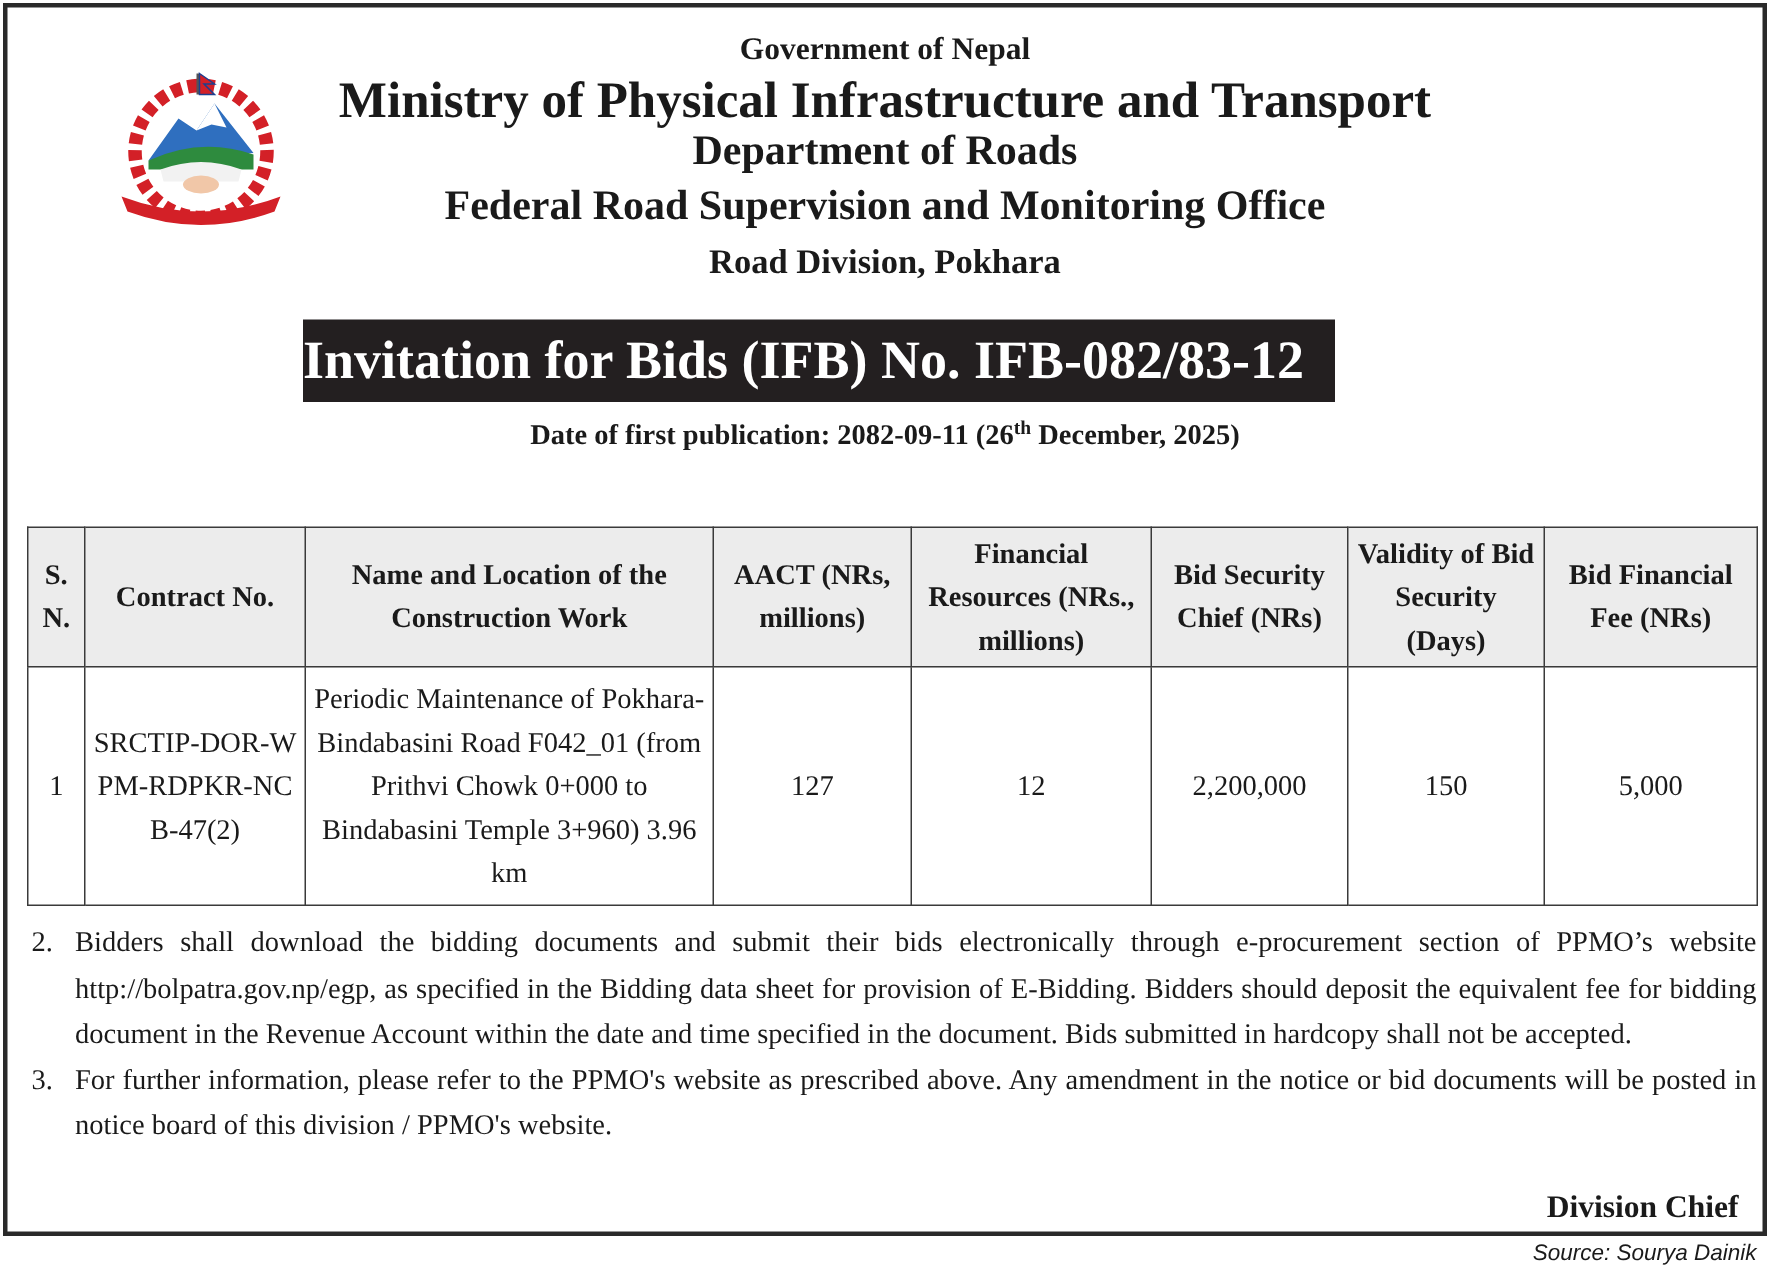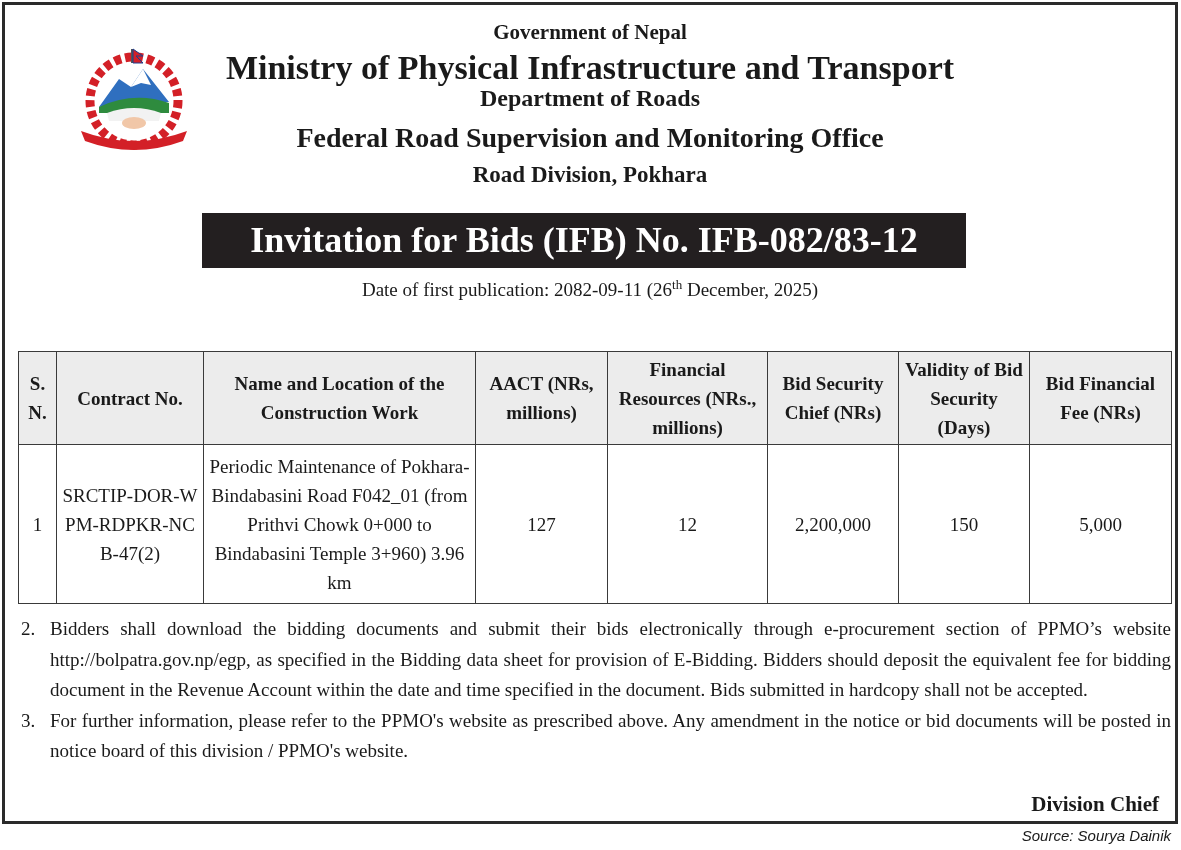--- a/index.html
+++ b/index.html
@@ -4,26 +4,26 @@
   <style>
     html, body { margin:0; padding:0; background:#ffffff; }
     body { width:1181px; height:850px; position:relative; overflow:hidden;
            font-family:"Liberation Serif","DejaVu Serif",serif; color:#1a1a1a; }
     .frame { position:absolute; left:2px; top:2px; width:1170px; height:816px;
              border:3px solid #2a2a2a; background:#ffffff; }
     .emblem { position:absolute; left:66px; top:42px; width:126px; height:112px; }
     .hdr { position:absolute; left:0; right:0; text-align:center; font-weight:bold; white-space:nowrap; }
     .h1 { top:15px; font-size:21px; }
     .h2 { top:44px; font-size:34px; }
-    .h3 { top:80px; font-size:24px; }
+    .h3 { top:80px; font-size:28px; }
     .h4 { top:117px; font-size:28px; }
     .h5 { top:157px; font-size:23px; }
-    .ifb { position:absolute; left:197px; top:208px; width:764px; height:55px; background:#231f20;
-           color:#fff; font-size:36px; font-weight:bold; text-align:center; line-height:55px; white-space:nowrap; }
-    .pubdate { position:absolute; left:0; right:0; top:272px; text-align:center; font-size:19px; font-weight:normal; }
+    .ifb { position:absolute; left:197px; top:208px; width:688px; height:55px; background:#231f20;
+           color:#fff; font-size:36px; font-weight:bold; line-height:55px; white-space:nowrap; }
+    .pubdate { position:absolute; left:0; right:0; top:272px; text-align:center; font-size:19px; font-weight:bold; }
     .pubdate sup { font-size:13px; }
     .para1 { position:absolute; left:16px; top:310px; font-size:19px; white-space:nowrap; }
     table.bids { position:absolute; left:13px; top:346px; width:1154px; border-collapse:collapse; font-size:19px; }
     table.bids th, table.bids td { border:1.5px solid #3a3a3a; text-align:center; vertical-align:middle; line-height:29px; }
     table.bids th { background:#ececec; font-weight:bold; height:92px; padding:0 3px; }
     table.bids td { height:158px; padding:0 4px; }
     .notes { position:absolute; left:16px; top:609px; width:1150px; font-size:19px; line-height:30.5px; }
     .note { display:flex; }
     .note .num { width:29px; flex:none; }
     .note .txt { flex:1; text-align:justify; }

